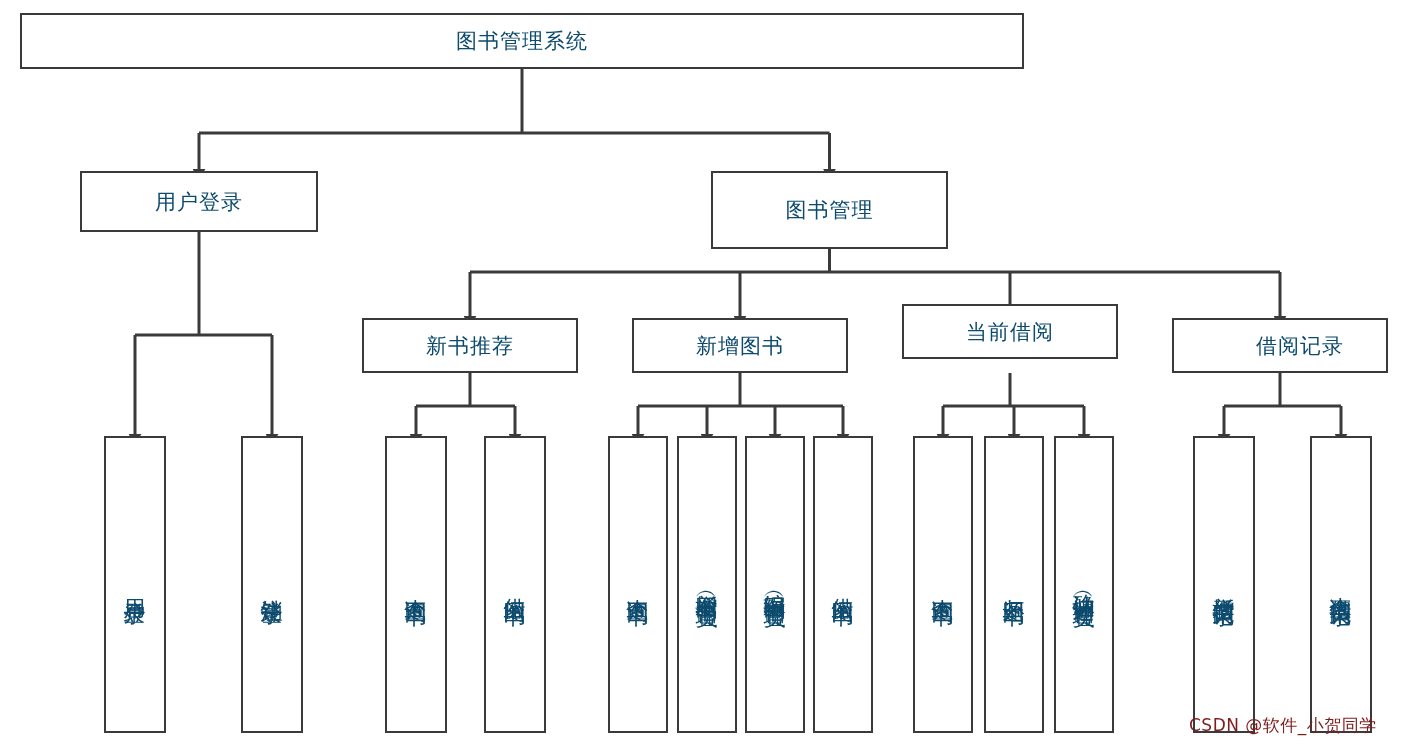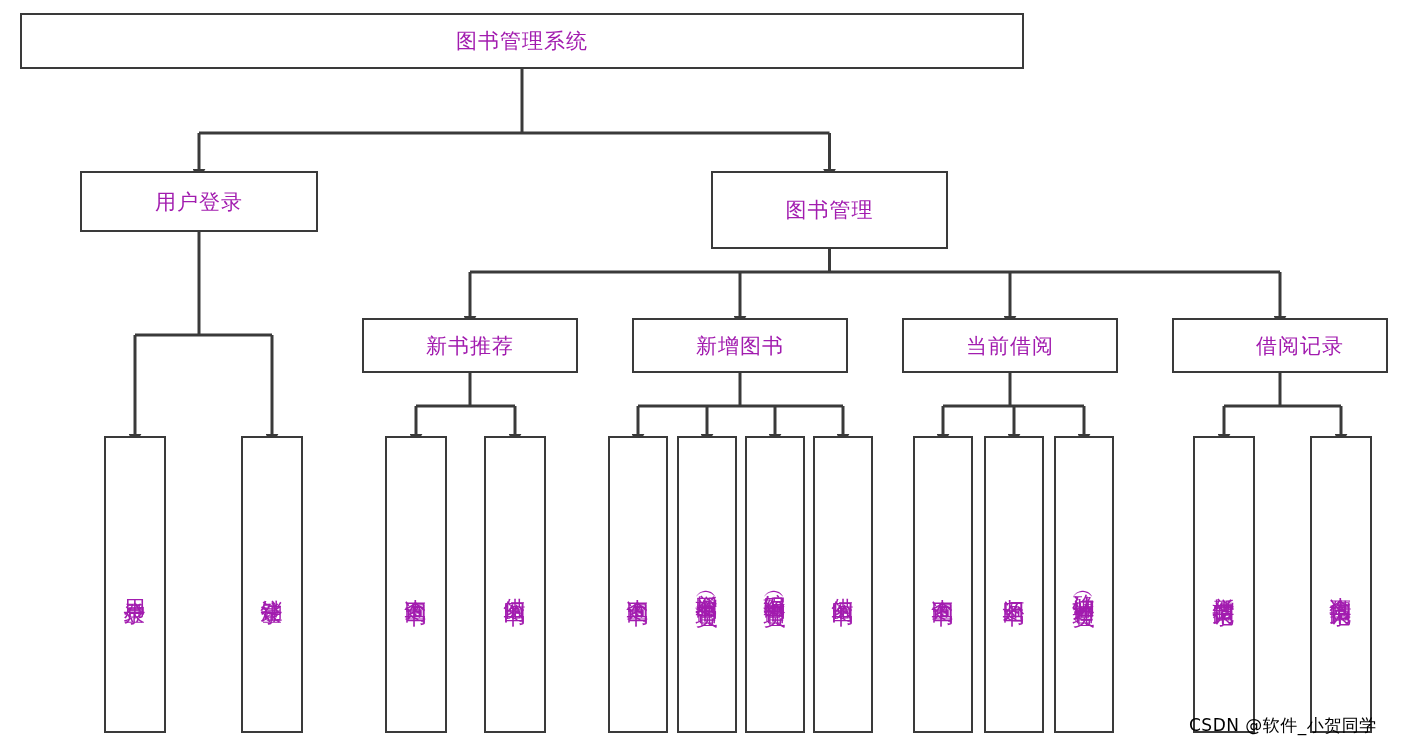--- a/index.html
+++ b/index.html
@@ -28,21 +28,21 @@
     pointer-events: none;
   }
   .node {
     position: absolute;
     box-sizing: border-box;
     background: #ffffff;
     border: 2.5px solid #3a3a3a;
     display: flex;
     align-items: center;
     justify-content: center;
-    color: #a21caf;
+    color: #0c4a6e;
   }
   .node.horiz {
     font-size: 21px;
     letter-spacing: 1px;
   }
   .node.vert {
     writing-mode: vertical-rl;
     text-orientation: upright;
     font-size: 22px;
     line-height: 1.05;
@@ -55,21 +55,21 @@
     white-space: nowrap;
   }
   .node .htext {
     white-space: nowrap;
   }
   #watermark {
     position: absolute;
     left: 1189px;
     top: 714px;
     font-size: 17px;
-    color: #000000;
+    color: #7f1d1d;
     white-space: nowrap;
     letter-spacing: 0.5px;
   }
 </style>
 </head>
 <body>
 
 <div id="diagram-root">
 
   <svg class="edges" viewBox="0 0 1405 747" xmlns="http://www.w3.org/2000/svg">
@@ -125,21 +125,21 @@
   <div class="node horiz" id="node-book-management" style="left: 711px; top: 171px; width: 237px; height: 78px;">
     <span class="htext">图书管理</span>
   </div>
 
   <div class="node horiz" id="node-new-book-recommend" style="left: 362px; top: 318px; width: 216px; height: 55px;">
     <span class="htext">新书推荐</span>
   </div>
   <div class="node horiz" id="node-book-borrow" style="left: 632px; top: 318px; width: 216px; height: 55px;">
     <span class="htext">新增图书</span>
   </div>
-  <div class="node horiz" id="node-current-borrow" style="left: 902px; top: 318px; width: 216px; height: 55px;">
+  <div class="node horiz" id="node-current-borrow" style="left: 902px; top: 304px; width: 216px; height: 55px;">
     <span class="htext">当前借阅</span>
   </div>
   <div class="node horiz" id="node-borrow-record" style="left: 1172px; top: 318px; width: 216px; height: 55px; padding-left: 40px;">
     <span class="htext">借阅记录</span>
   </div>
 
   <div class="node vert" id="node-leaf-user-login" style="left: 104px; top: 436px; width: 62px; height: 297px;">
     <span class="vtext">用户登录</span>
   </div>
   <div class="node vert" id="node-leaf-logout" style="left: 241px; top: 436px; width: 62px; height: 297px;">

